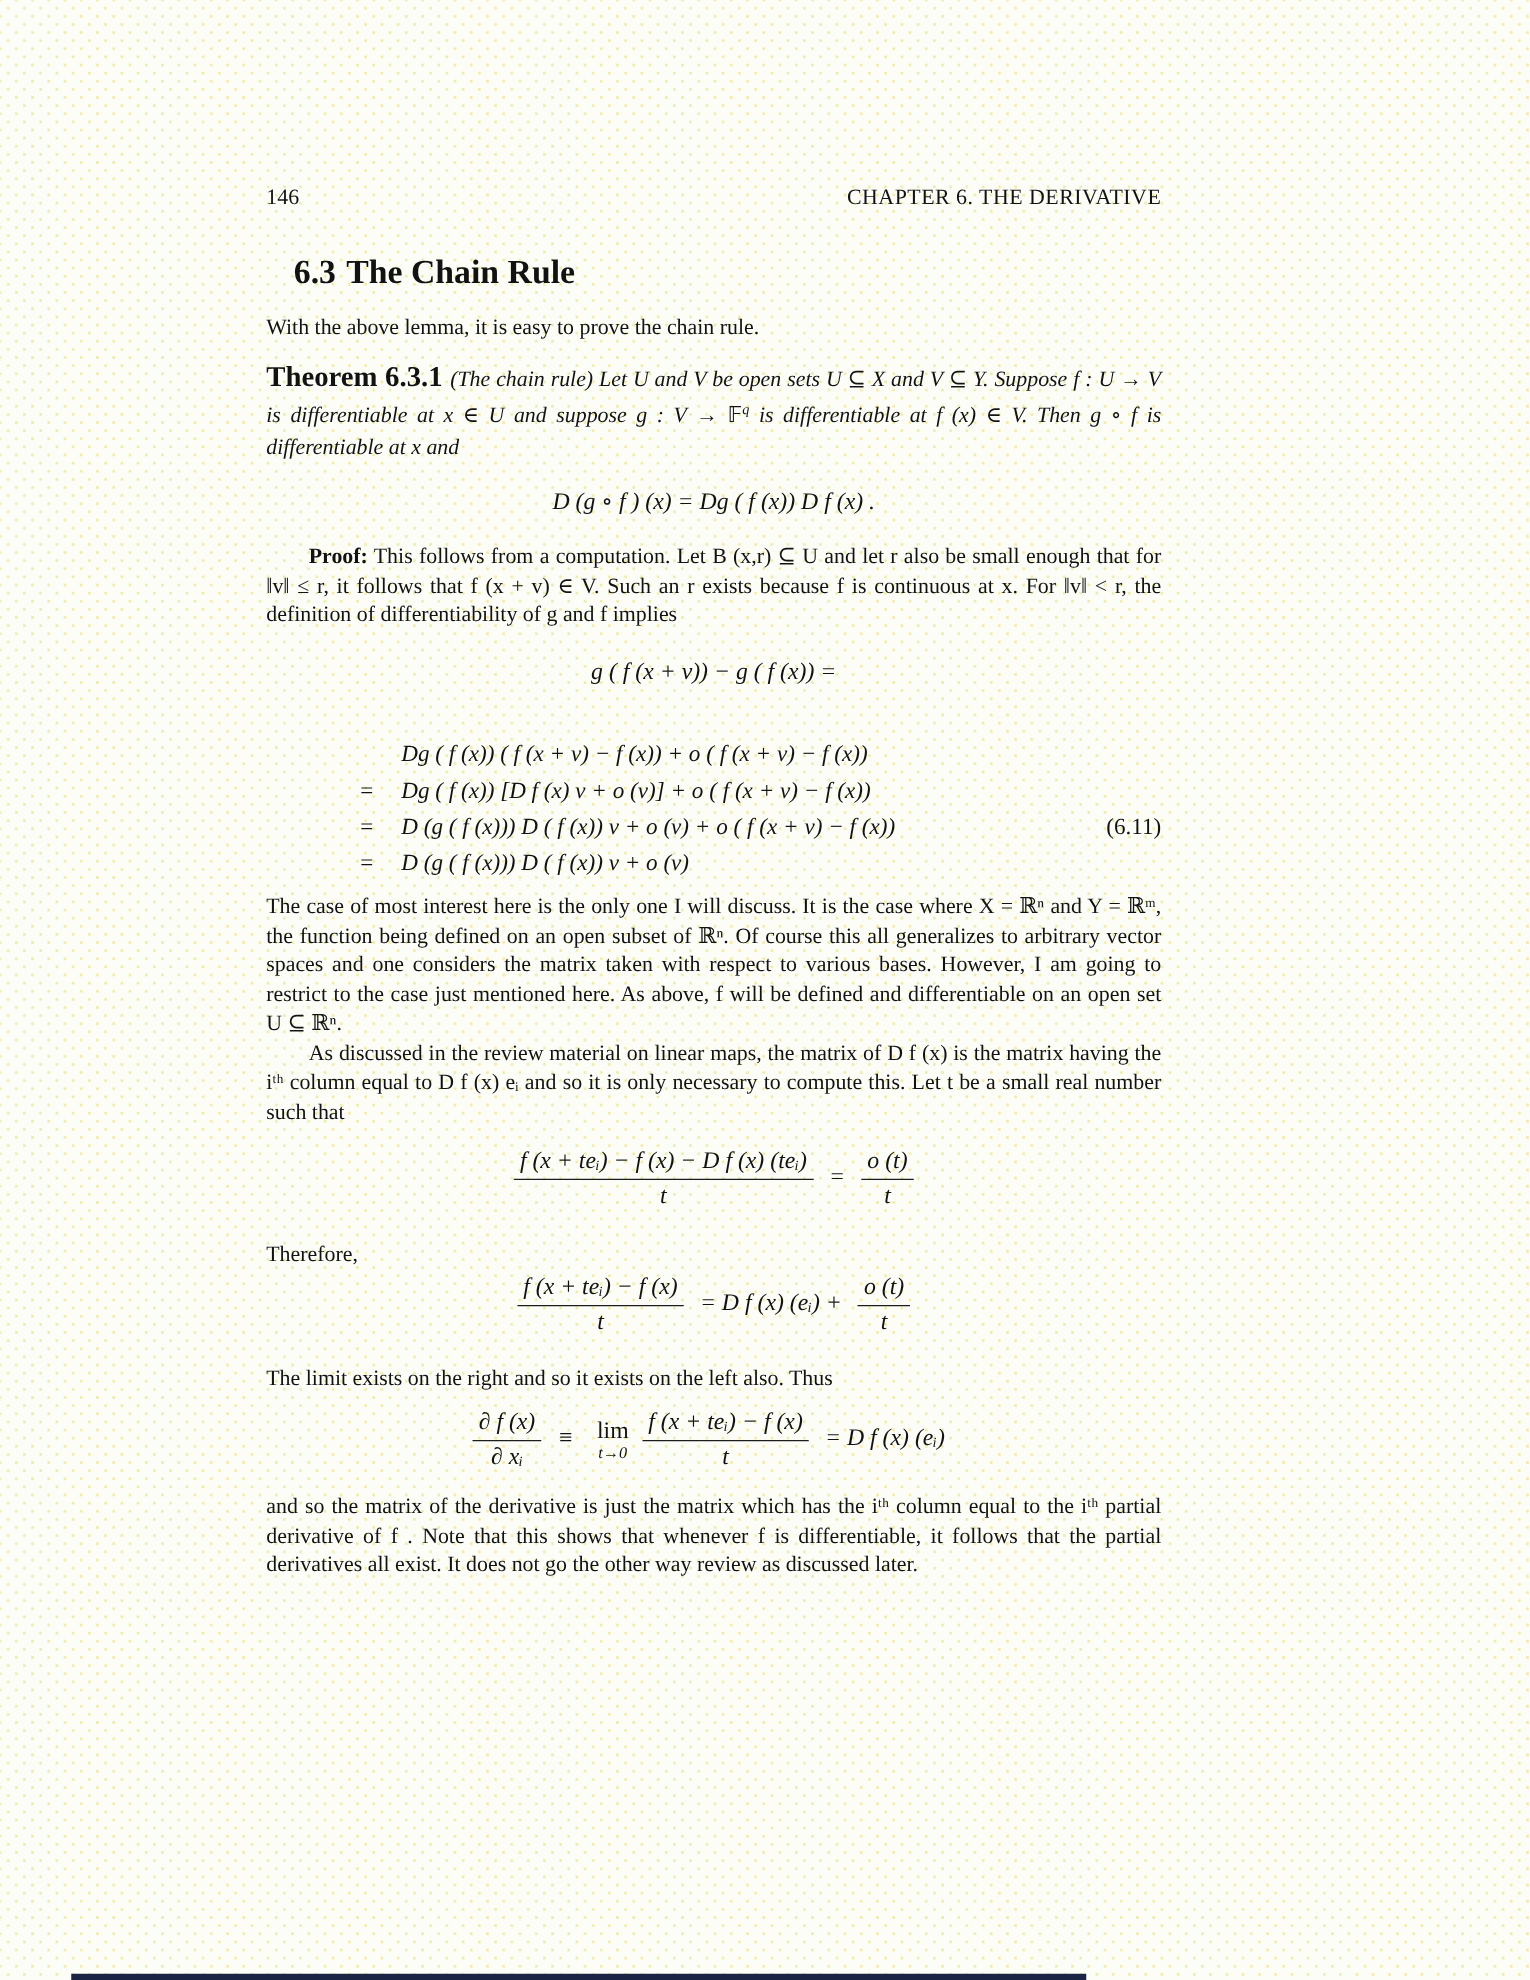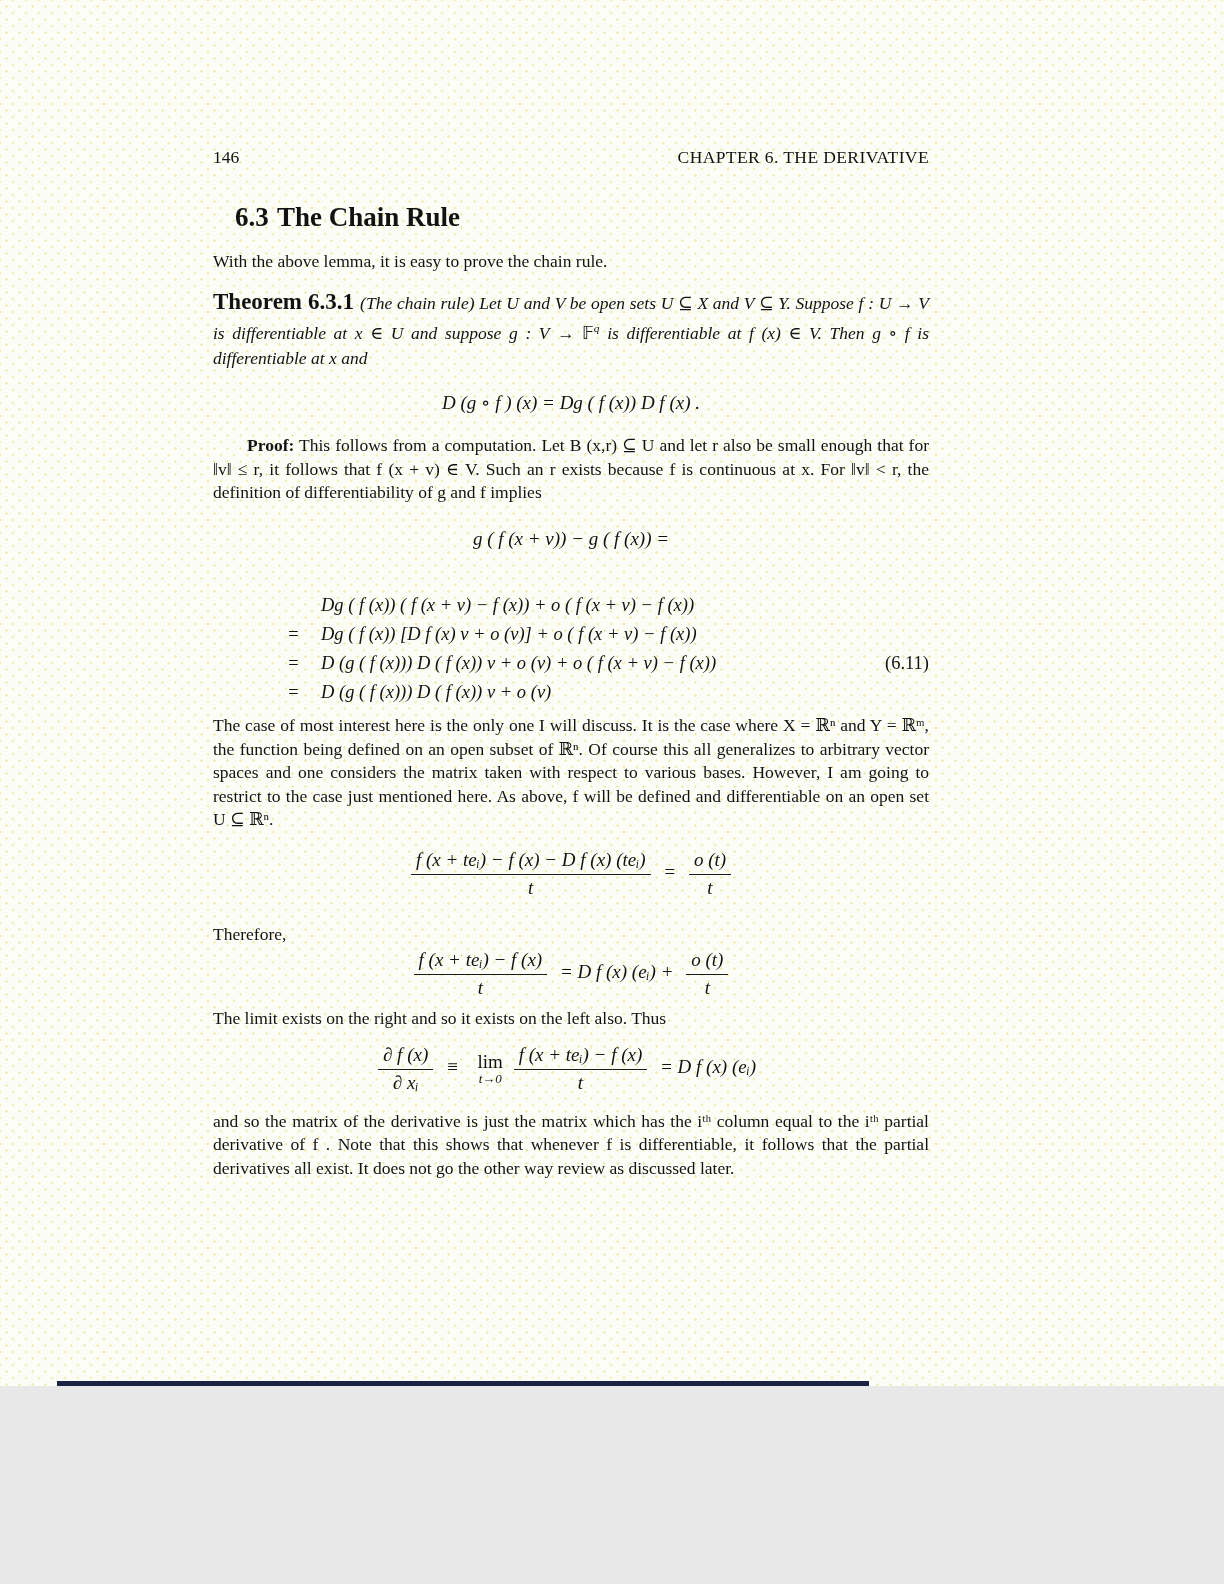--- a/index.html
+++ b/index.html
@@ -1,18 +1,18 @@
 <!DOCTYPE html>
 <html><head>
 <meta charset="utf-8">
 <style>
   html,body{margin:0;padding:0;background:#e8e8e8;}
   .page{
     position:relative;
-    width:1224px;height:1386px;
+    width:1224px;height:1584px;
     margin:0 auto;
     overflow:hidden;
     color:#121212;
     background-color:#fdfdf8;
     background-image:
       radial-gradient(rgba(232,220,110,0.55) 1px, transparent 1.35px),
       radial-gradient(rgba(232,220,110,0.55) 1px, transparent 1.35px);
     background-size:13px 13px;
     background-position:0 0, 6.5px 6.5px;
     font-family:"Liberation Serif","DejaVu Serif","DejaVu Sans",serif;
@@ -42,21 +42,21 @@
   .h64{margin-top:24px;}
   .p1{margin-top:10px;}
   .p2{text-indent:34px;}
   .fracline{margin-top:16px;text-align:center;font-size:19px;}
   .fracline .rel{font-style:italic;padding:0 8px;}
   .frac{display:inline-block;vertical-align:middle;text-align:center;font-style:italic;}
   .num{display:block;padding:0 5px 2px 5px;border-bottom:1.6px solid #1c1c1c;line-height:24px;white-space:nowrap;}
   .den{display:block;padding-top:2px;line-height:22px;}
   .therefore{margin-top:24px;}
   .frac2line{margin-top:2px;}
-  .limittext{margin-top:8px;}
+  .limittext{margin-top:22px;}
   .partialline{margin-top:12px;}
   .limop{display:inline-block;vertical-align:middle;text-align:center;font-style:normal;padding:0 6px;}
   .limop .lim{display:block;line-height:20px;}
   .limop .limsub{display:block;font-size:13px;line-height:13px;font-style:italic;}
   .closing{margin-top:16px;}
   .qed{font-style:normal;}
   sup.fsup{font-size:0.65em;}
   .footer-bar{position:absolute;left:57px;bottom:0;width:812px;height:5px;background:#1b2444;}
 </style>
 </head>
@@ -104,20 +104,21 @@
       <div class="arow">
         <span class="ar-eq">=</span>
         <span class="ar-expr">D (g ( f (x))) D ( f (x)) v + o (v)</span>
         <span class="ar-tag"></span>
       </div>
     </div>
 
 
 
     <p class="para p1">The case of most interest here is the only one I will discuss. It is the case where X = ℝⁿ and Y = ℝᵐ, the function being defined on an open subset of ℝⁿ. Of course this all generalizes to arbitrary vector spaces and one considers the matrix taken with respect to various bases. However, I  am going to restrict to the case just mentioned here. As above, f will be defined and differentiable on an open set U ⊆ ℝⁿ.</p>
+    <p class="para p2">As discussed in the review material on linear maps, the matrix of D f (x) is the matrix having the iᵗʰ column equal to D f (x) eᵢ and so it is only necessary to compute this. Let t be a small real number such that</p>
 
     <div class="fracline">
       <span class="frac">
         <span class="num">f (x + teᵢ) − f (x) − D f (x) (teᵢ)</span>
         <span class="den">t</span>
       </span>
       <span class="rel">=</span>
       <span class="frac">
         <span class="num">o (t)</span>
         <span class="den">t</span>

